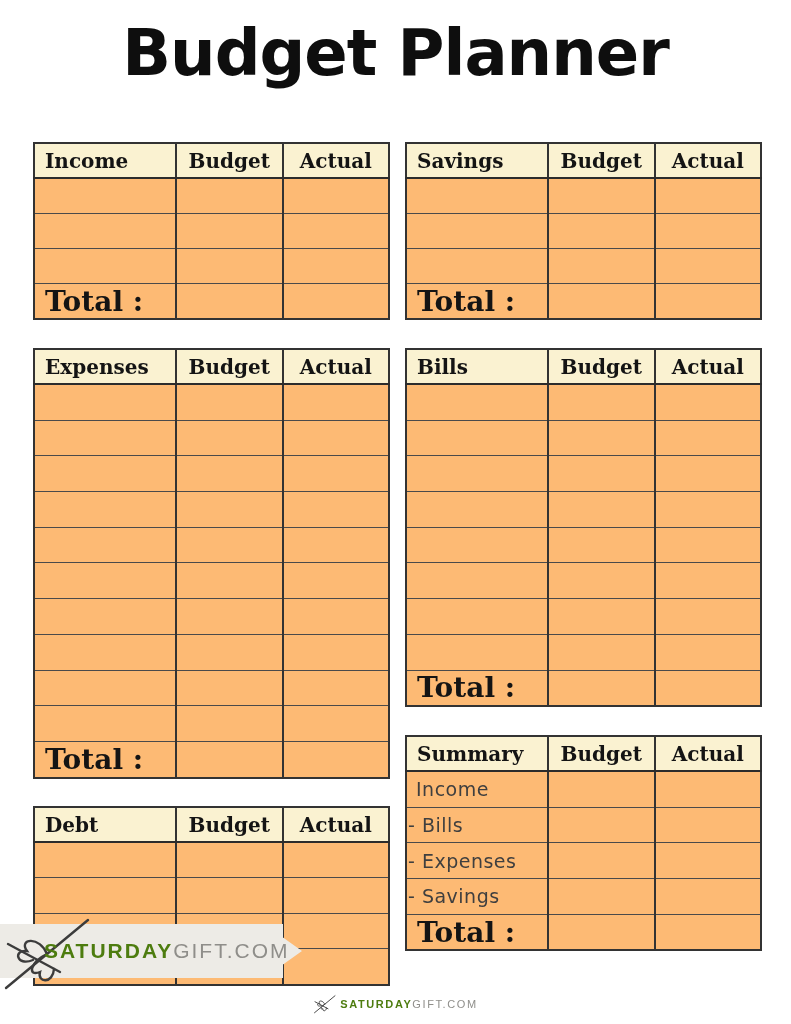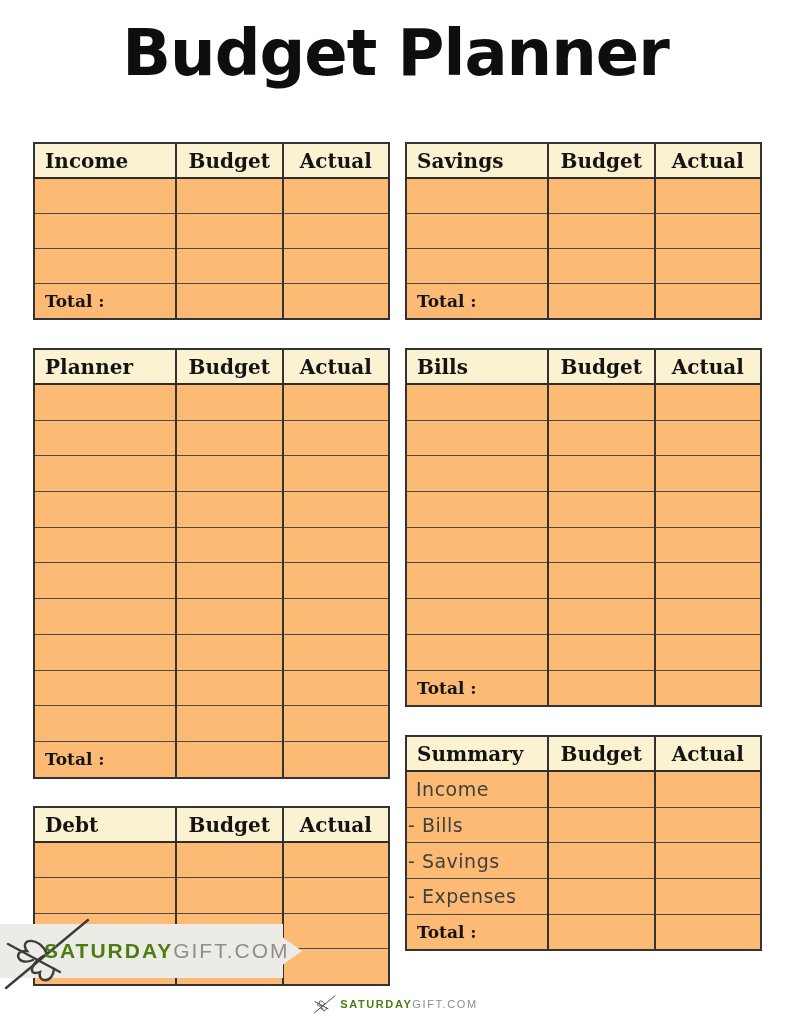--- a/index.html
+++ b/index.html
@@ -52,21 +52,21 @@
   .t-expenses tbody td,.t-bills tbody td,.t-summary tbody td{height:34.7px;}
   .t-debt tbody td{height:34.4px;}
   td.label{
     font-family:"DejaVu Sans",sans-serif;
     font-size:19px;color:#3f3f3f;
     padding-left:9px;letter-spacing:.5px;
   }
   td.label.indent{padding-left:1px;}
   td.total-label{
     font-family:"DejaVu Serif",serif;
-    font-weight:bold;font-size:17px;color:#141414;
+    font-weight:bold;font-size:28px;color:#141414;
     padding-left:10px;
   }
   
   .watermark{position:absolute;left:0;top:922px;width:302px;height:58px;}
   .wm-bg{
     position:absolute;left:0;top:2px;right:0;bottom:2px;
     background:#edebe6;
     -webkit-clip-path:polygon(0 0,283px 0,283px 25%,100% 50%,283px 75%,283px 100%,0 100%);
     clip-path:polygon(0 0,283px 0,283px 25%,100% 50%,283px 75%,283px 100%,0 100%);
   }
@@ -130,21 +130,21 @@
         </tbody>
       </table>
     <table class="budget-table t-mid t-expenses">
         <colgroup>
           <col style="width: 40%;">
           <col style="width: 30%;">
           <col style="width: 30%;">
         </colgroup>
         <thead>
           <tr>
-            <th class="c-cat">Planner</th>
+            <th class="c-cat">Expenses</th>
             <th class="c-num">Budget</th>
             <th class="c-num">Actual</th>
           </tr>
         </thead>
         <tbody>
           <tr>
             <td></td>
             <td></td>
             <td></td>
           </tr>
@@ -354,26 +354,26 @@
             <td class="label">Income</td>
             <td></td>
             <td></td>
           </tr>
           <tr>
             <td class="label indent">- Bills</td>
             <td></td>
             <td></td>
           </tr>
           <tr>
+            <td class="label indent">- Expenses</td>
+            <td></td>
+            <td></td>
+          </tr>
+          <tr>
             <td class="label indent">- Savings</td>
-            <td></td>
-            <td></td>
-          </tr>
-          <tr>
-            <td class="label indent">- Expenses</td>
             <td></td>
             <td></td>
           </tr>
           <tr>
             <td class="total-label">Total :</td>
             <td></td>
             <td></td>
           </tr>
         </tbody>
       </table>

